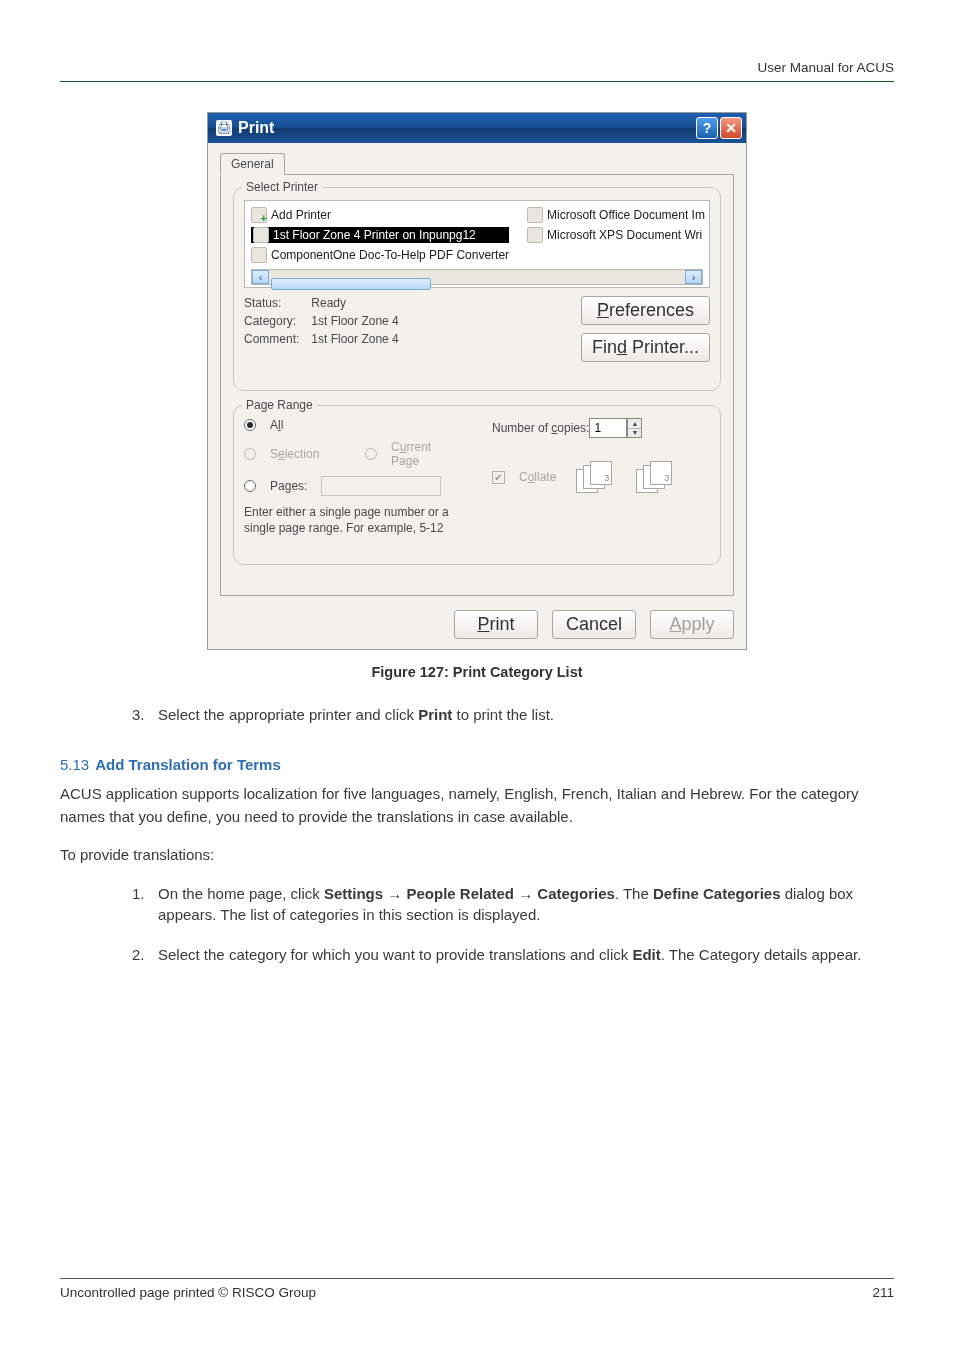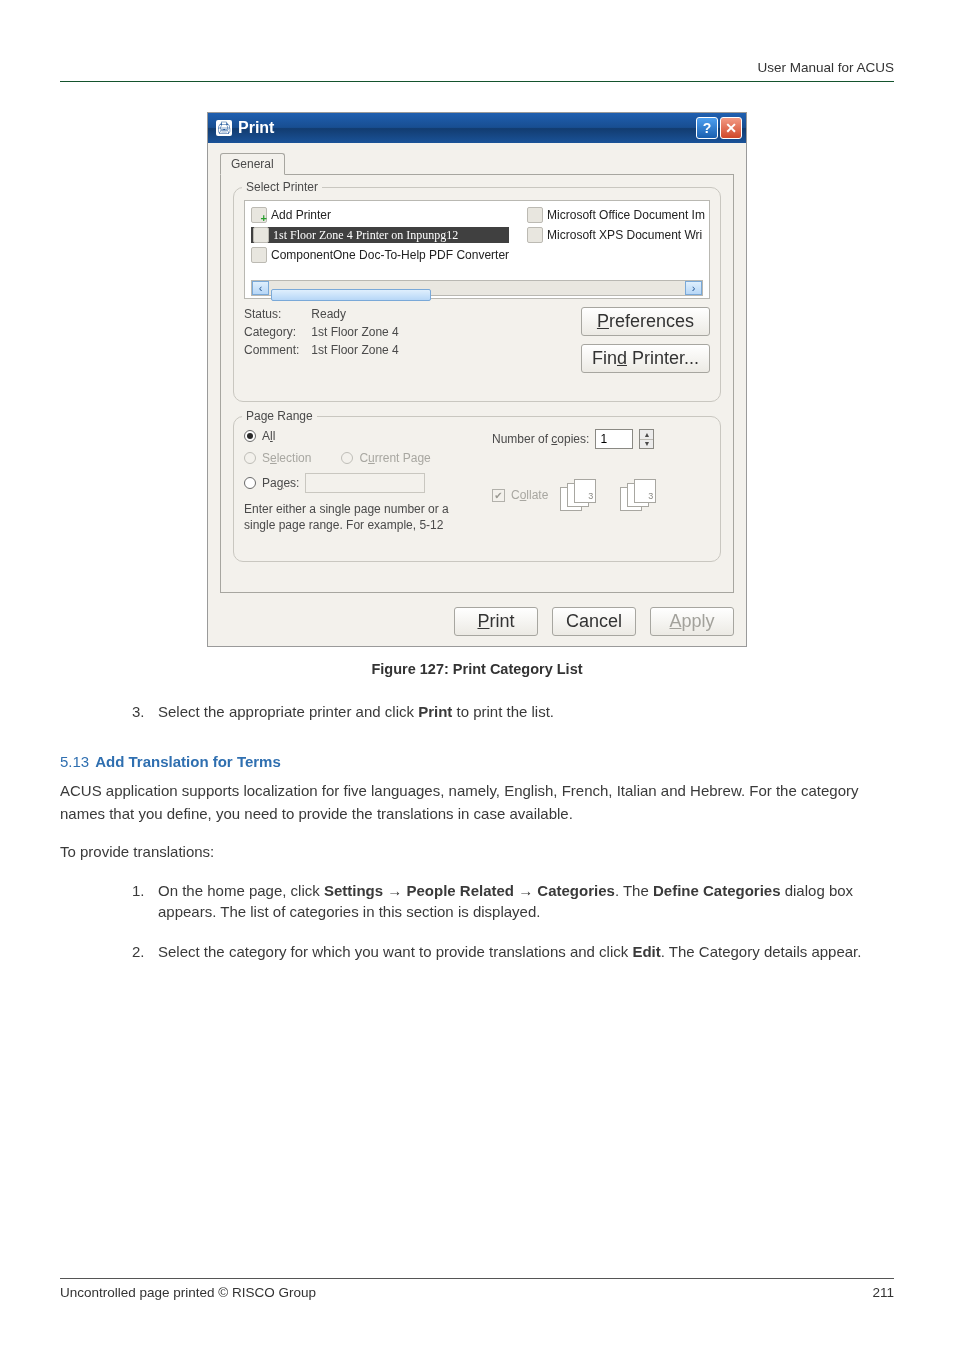--- a/index.html
+++ b/index.html
@@ -108,33 +108,33 @@
     position:absolute;
     top:-8px; left:8px;
     background:#f3f1ec;
     padding:0 4px;
     font-size:12px;
     color:#4a4a4a;
   }
   .printer-list {
     border:1px solid #b9b8b2;
     background:#fff;
-    height: 99px;
+    height: 88px;
     padding:6px 6px 2px 6px;
     display:flex;
     flex-direction:column;
     justify-content:space-between;
   }
   .plist-rows {
     display:flex;
     gap: 18px;
   }
   .pcol { display:flex; flex-direction:column; gap:4px; }
   .pitem { display:flex; align-items:center; gap:4px; font-size:12px; color:#222; white-space:nowrap; }
-  .pitem.selected { background:#404040; color:#fff; padding:0 2px;font-family:Liberation Serif, serif; }
+  .pitem.selected { background:#000000; color:#fff; padding:0 2px; }
   .picon {
     width:16px; height:16px; display:inline-block;
     background:#e8e6df;
     border:1px solid #bcbab3;
     border-radius:2px;
     position:relative;
   }
   .picon.add::after{ content:"+"; color:#279f2e; font-weight:bold; font-size:11px; position:absolute; right:-1px; bottom:-2px; }
   .hscroll {
     height:16px;
@@ -178,23 +178,23 @@
 
   .page-range-cols { display:flex; gap:30px; }
   .radio {
     width:12px; height:12px; border:1px solid #6a6a6a; border-radius:50%; display:inline-flex; align-items:center; justify-content:center;
     background:#fff;
   }
   .radio.checked::after { content:""; width:6px; height:6px; background:#2a2a2a; border-radius:50%; }
   .radio.disabled { border-color:#bfbeb8; background:#f3f1ec;}
   .rlabel { font-size:12px; }
   .rlabel.disabled, .clabel.disabled { color:#a8a7a1; }
-  .rline { display:flex; align-items:center; gap:6px; margin-bottom:8px; }
+  .rline { display:flex; align-items:center; gap:14px; margin-bottom:8px; }
   .hint { font-size:12px; color:#4a4a4a; line-height:1.35; max-width:250px; }
-  .copies-row { display:flex; align-items:center; gap:6px; margin-bottom:28px; }
+  .copies-row { display:flex; align-items:center; margin-bottom:21px; }
   .numbox {
     width:38px; height:20px; border:1px solid #8a8983; background:#fff; font-size:12px; padding:2px 4px;
   }
   .spin {
     width:15px; height:20px; border:1px solid #8a8983; background:#ececec;
     display:flex; flex-direction:column;
   }
   .spin div{ flex:1; display:flex; align-items:center; justify-content:center; font-size:7px; border-bottom:1px solid #bcbab3; }
   .spin div:last-child{ border:none;}
   .checkbox {

